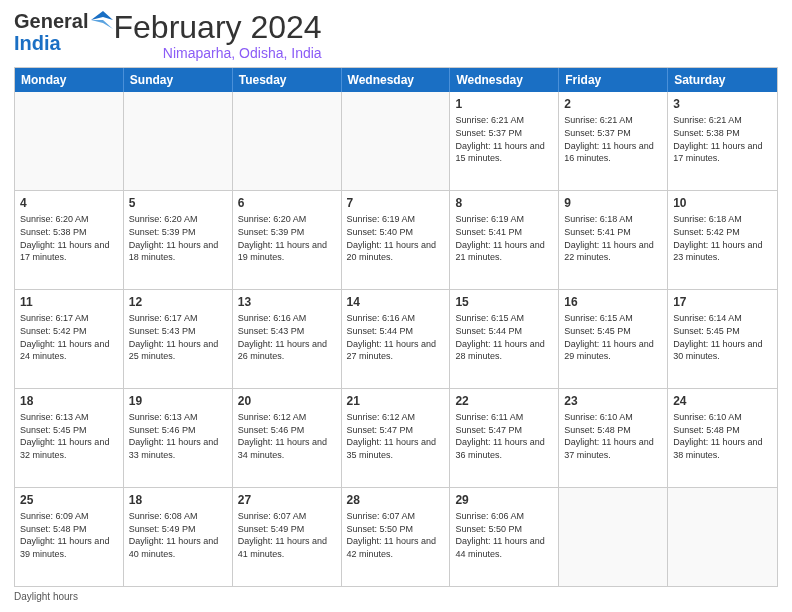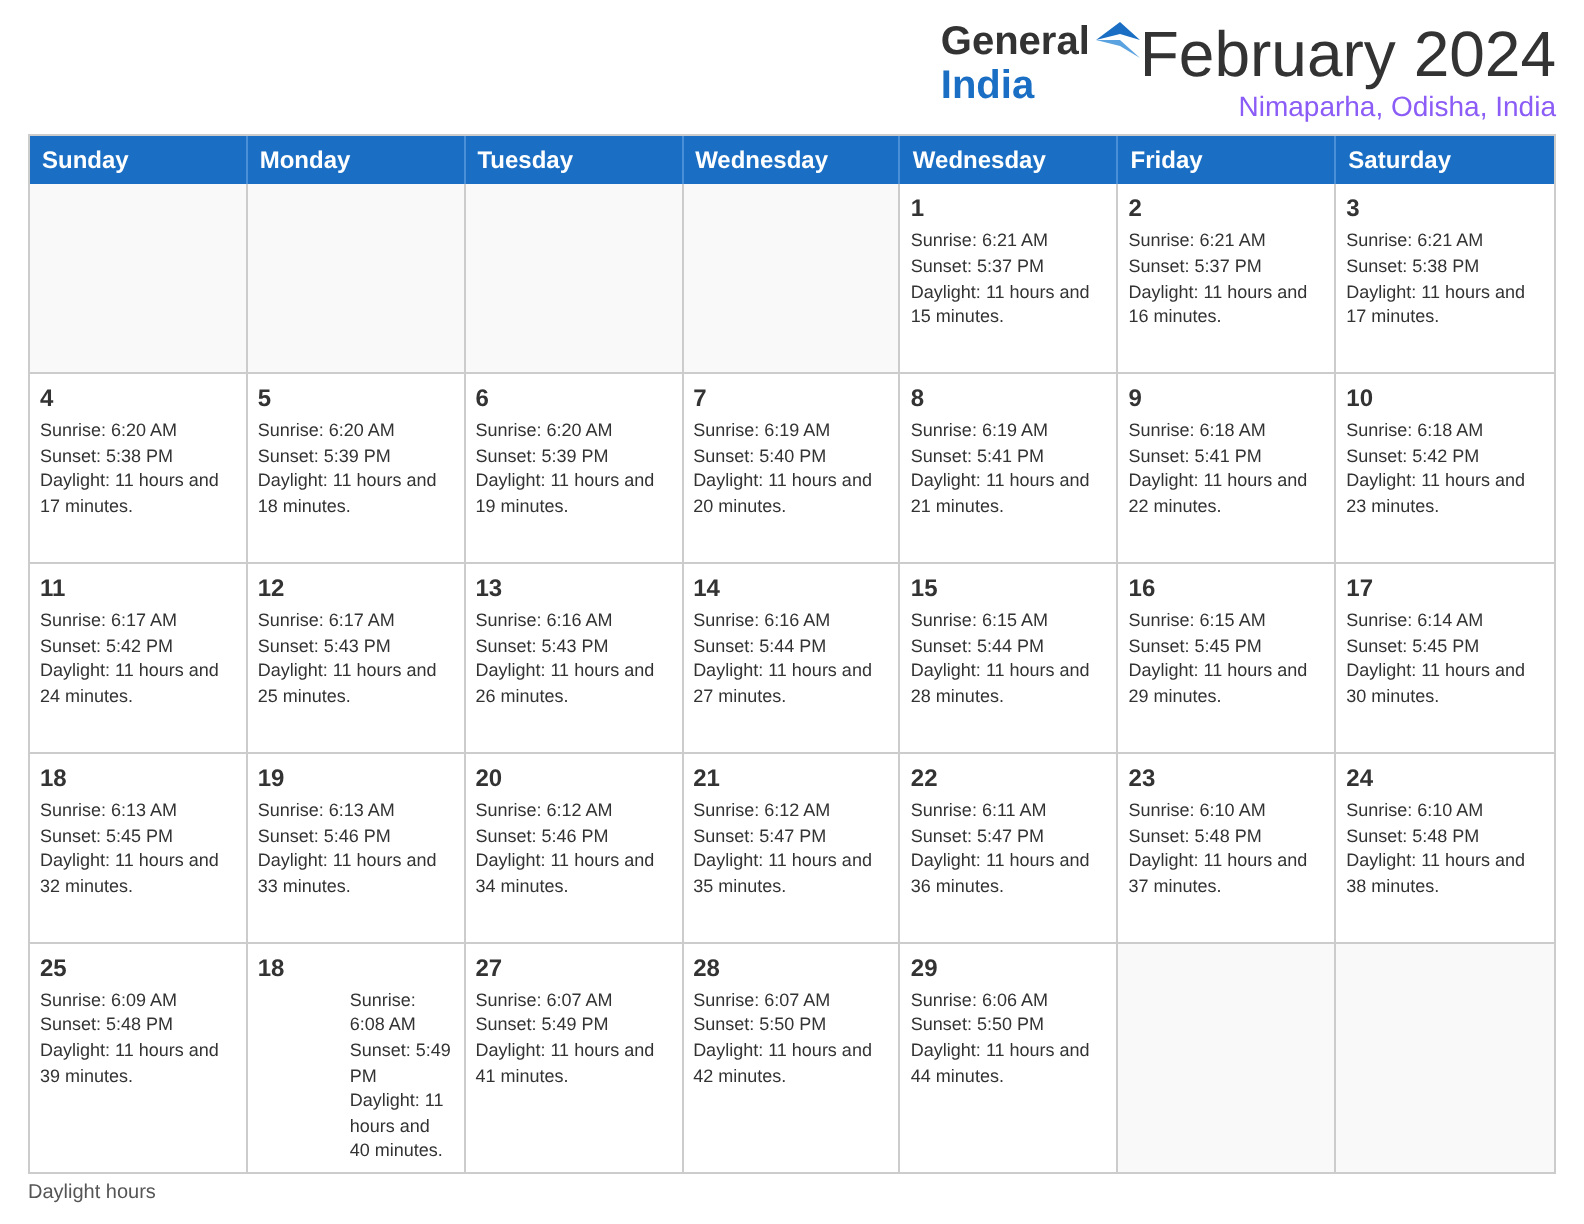--- a/index.html
+++ b/index.html
@@ -12,21 +12,21 @@
     }
     .page {
       width: 792px;
       height: 612px;
       padding: 10px 14px;
       display: flex;
       flex-direction: column;
     }
     .header {
       display: flex;
-      justify-content: flex-end;
+      justify-content: flex-start;
       align-items: flex-start;
       margin-bottom: 6px;
     }
     .logo {
       display: flex;
       align-items: center;
       gap: 4px;
     }
     .title-block {
       text-align: right;
@@ -119,22 +119,22 @@
     </div>
   </div>
     <div class="title-block">
       <div class="main-title">February 2024</div>
       <div class="subtitle">Nimaparha, Odisha, India</div>
     </div>
   </div>
 
   <div class="calendar">
     <div class="day-headers">
-    <div class="day-header">Sunday</div>
-        <div class="day-header">Monday</div>
+    <div class="day-header">Monday</div>
+        <div class="day-header">Sunday</div>
         <div class="day-header">Tuesday</div>
         <div class="day-header">Wednesday</div>
         <div class="day-header">Wednesday</div>
         <div class="day-header">Friday</div>
         <div class="day-header">Saturday</div>
       </div>
     <div class="calendar-body">
     <div class="week-row">
           <div class="day-cell empty"></div>
           <div class="day-cell empty"></div>
@@ -293,21 +293,21 @@
         </div>
         <div class="week-row">
           <div class="day-cell">
             <span class="day-number">25</span>
             <div class="day-info" style="white-space: pre-line;">Sunrise: 6:09 AM
 Sunset: 5:48 PM
 Daylight: 11 hours and 39 minutes.</div>
           </div>
           <div class="day-cell">
             <span class="day-number">18</span>
-            <div class="day-info" style="white-space: pre-line; margin-left: 46px;">Sunrise: 6:08 AM
+            <div class="day-info" style="white-space: pre-line;">Sunrise: 6:08 AM
 Sunset: 5:49 PM
 Daylight: 11 hours and 40 minutes.</div>
           </div>
           <div class="day-cell">
             <span class="day-number">27</span>
             <div class="day-info" style="white-space: pre-line;">Sunrise: 6:07 AM
 Sunset: 5:49 PM
 Daylight: 11 hours and 41 minutes.</div>
           </div>
           <div class="day-cell">

